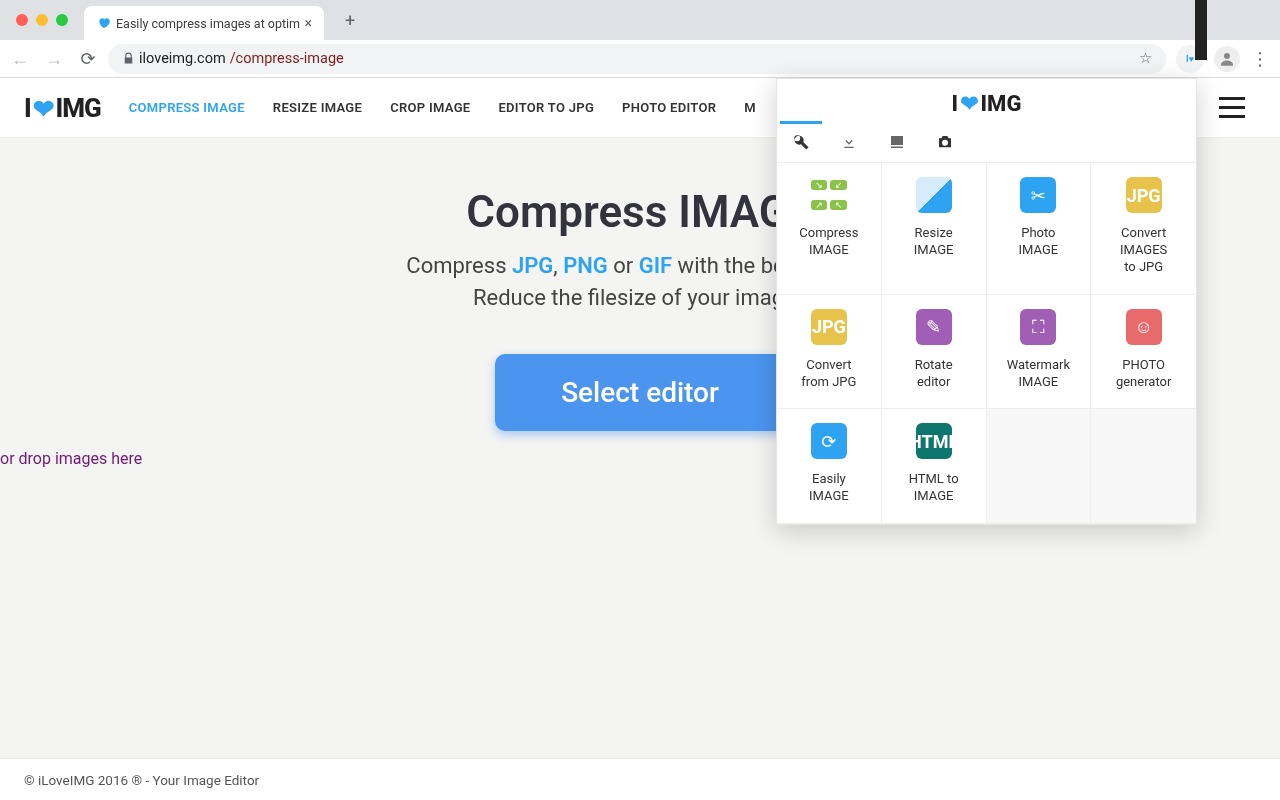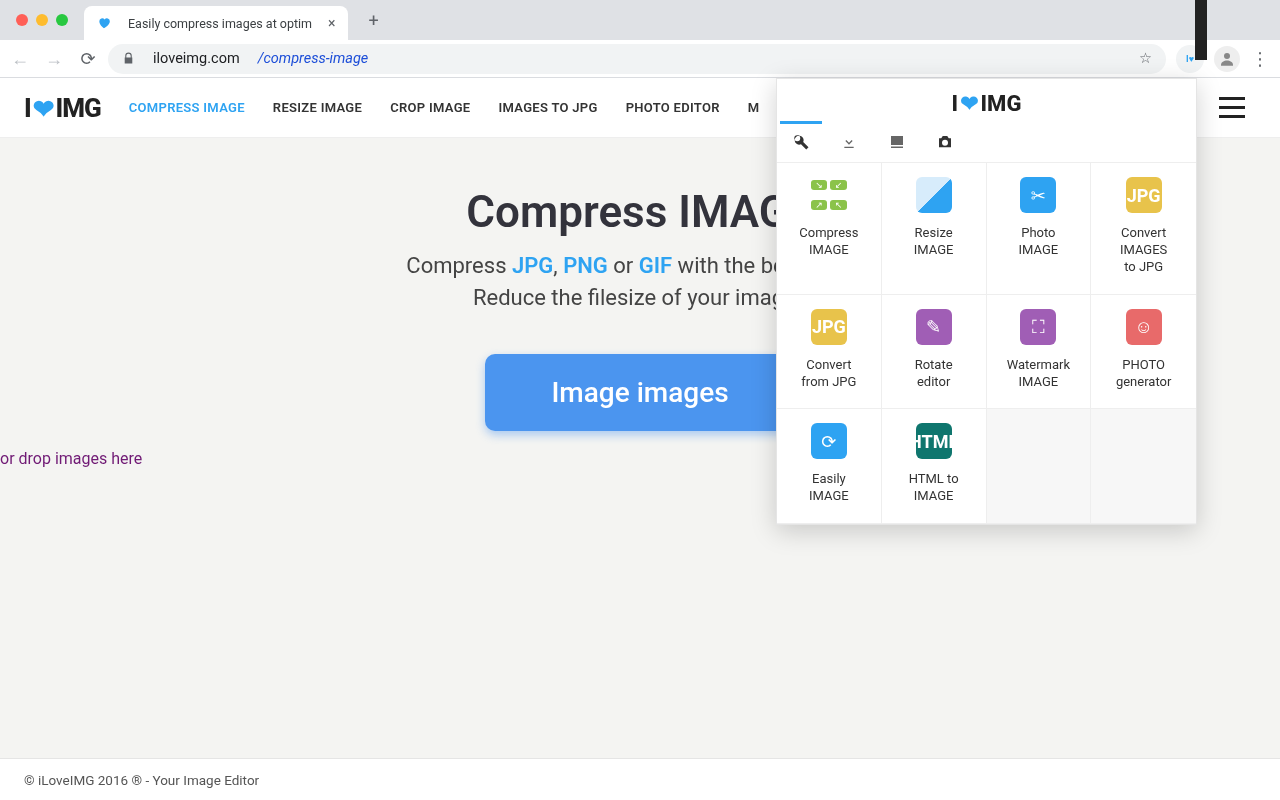--- a/index.html
+++ b/index.html
@@ -4,32 +4,32 @@
 <style>
 * { margin: 0; padding: 0; box-sizing: border-box; font-family: -apple-system, BlinkMacSystemFont, "Segoe UI", Roboto, Helvetica, Arial, sans-serif; }
 body { width: 1280px; height: 800px; background: #fff; overflow: hidden; }
 
 .chrome-top { height: 40px; background: #dfe1e5; display: flex; align-items: center; }
 .traffic { display: flex; gap: 8px; padding: 0 16px; }
 .dot { width: 12px; height: 12px; border-radius: 50%; }
 .red { background: #ff5f57; }
 .yellow { background: #febc2e; }
 .green { background: #28c840; }
-.tab { background: #fff; height: 34px; margin-top: 6px; border-radius: 8px 8px 0 0; display: flex; align-items: center; padding: 0 12px; gap: 16px; min-width: 240px; font-size: 12.5px; color: #3c4043; }
+.tab { background: #fff; height: 34px; margin-top: 6px; border-radius: 8px 8px 0 0; display: flex; align-items: center; padding: 0 12px; gap: 4px; min-width: 240px; font-size: 12.5px; color: #3c4043; }
 .tab .x { margin-left: auto; color: #5f6368; font-size: 14px; }
 .newtab { margin-left: 12px; color: #5f6368; font-size: 18px; display:flex; align-items:center; justify-content:center; width:28px; height:28px;}
 .favicon-heart { width:16px; height:16px; display:inline-flex; align-items:center; justify-content:center; }
 
 .chrome-bar { height: 38px; background: #fff; border-bottom: 1px solid #dadce0; display: flex; align-items: center; padding: 0 10px; gap: 10px; }
 .nav-arrows { display: flex; gap: 14px; color: #bdc1c6; font-size: 18px; }
 .nav-arrows span { width:20px; text-align:center; }
 .reload-icon { color: #5f6368 !important; }
-.url { flex: 1; background: #f1f3f4; border-radius: 20px; height: 30px; display: flex; align-items: center; padding: 0 14px; gap: 18px; color: #202124; font-size: 14.5px; }
+.url { flex: 1; background: #f1f3f4; border-radius: 20px; height: 30px; display: flex; align-items: center; padding: 0 14px; gap: 4px; color: #202124; font-size: 14.5px; }
 .url .host { color: #202124; }
-.url .path { color: #1d4ed8; font-style: italic; }
+.url .path { color: #7f1d1d; }
 .url .star { margin-left: auto; color: #5f6368; }
 .ext-icon { width: 28px; height: 28px; border-radius: 50%; display: flex; align-items: center; justify-content: center; font-size: 9px; font-weight:700; }
 .ext-frame { background:#f1f3f4; }
 .avatar { width: 26px; height: 26px; border-radius: 50%; background: #eee; display:flex; align-items:center; justify-content:center; }
 .kebab { font-size: 18px; color: #5f6368; width:20px; text-align:center; }
 
 .site-nav { height: 60px; border-bottom: 1px solid #eee; display: flex; align-items: center; padding: 0 24px; gap: 28px; font-size: 13px; font-weight: 600; letter-spacing: .3px; color: #333; background:#fff; position:relative; z-index:5; }
 .logo { font-size: 26px; font-weight: 800; letter-spacing: -1px; display:flex; align-items:center; gap:2px; color:#222; }
 .logo .heart { color:#2ea3f2; font-size:26px; transform: translateY(1px); }
 .nav-item.active { color: #2ea3f2; }
@@ -125,38 +125,38 @@
 
 <div class="site-nav">
   <div class="logo">
     <span>I</span>
     <span class="heart">❤</span>
     <span>IMG</span>
   </div>
   <span class="nav-item active">COMPRESS IMAGE</span>
   <span class="nav-item">RESIZE IMAGE</span>
   <span class="nav-item">CROP IMAGE</span>
-  <span class="nav-item">IMAGES TO JPG</span>
+  <span class="nav-item">EDITOR TO JPG</span>
   <span class="nav-item">PHOTO EDITOR</span>
   <span class="nav-item">M</span>
   <div class="hamburger">
       <span></span>
       <span></span>
       <span></span>
     </div>
 </div>
 <div class="edge-strip"></div>
 
 <div class="content">
   <h1 class="headline">Compress IMAGE</h1>
   <p class="sub">
     <span>Compress </span><span class="hl">JPG</span><span>, </span><span class="hl">PNG</span><span> or </span><span class="hl">GIF</span><span> with the best quality</span><br>
     <span>Reduce the filesize of your images</span>
   </p>
-  <button class="cta">Image images</button>
+  <button class="cta">Select editor</button>
   <div class="drop">or drop images here</div>
 </div>
 
 <div class="footer">
   <span>© iLoveIMG 2016 ® - Your Image Editor</span>
 </div>
 
 <div class="popup">
   <div class="popup-head">
     <div class="popup-logo">

